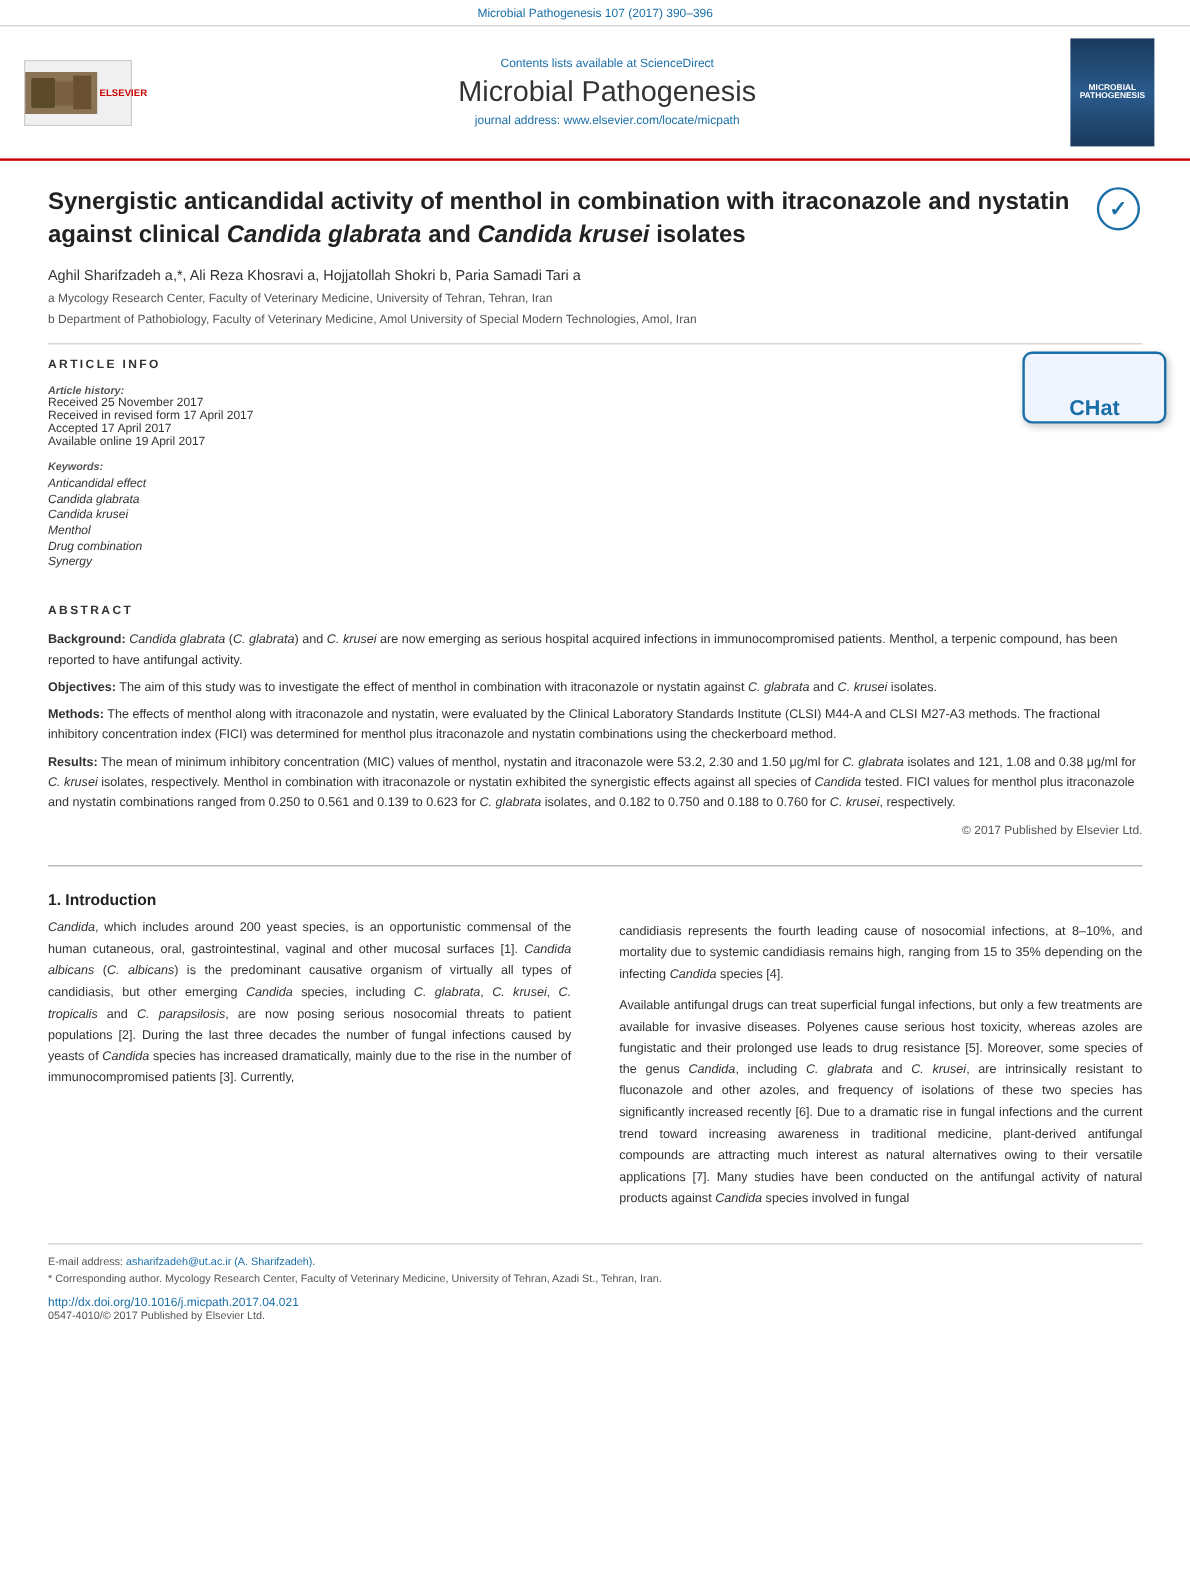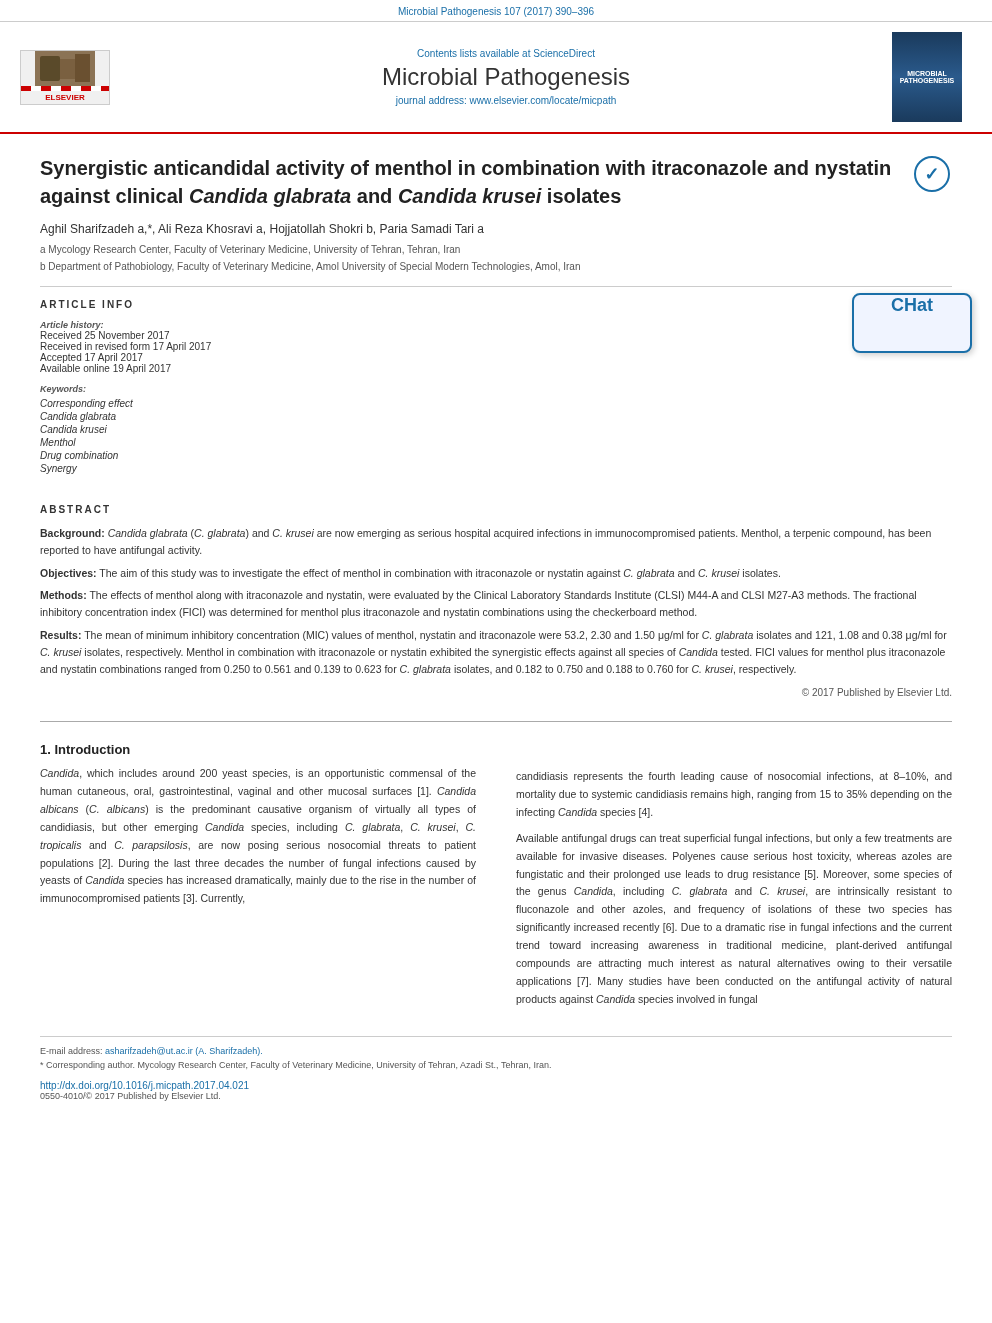--- a/index.html
+++ b/index.html
@@ -31,21 +31,21 @@
       width: 100px;
       flex-shrink: 0;
     }
 
     .elsevier-img {
       width: 90px;
       height: 55px;
       background: #f0f0f0;
       border: 1px solid #ccc;
       display: flex;
-      flex-direction: column;
+      flex-direction: row;
       align-items: center;
       font-size: 9px;
       color: #cc0000;
       font-weight: bold;
     }
 
     .elsevier-stripes {
       width: 100%;
       height: 8px;
       background: repeating-linear-gradient(90deg, #cc0000 0, #cc0000 10px, #fff 10px, #fff 20px);
@@ -317,21 +317,21 @@
     .chat-overlay {
       position: fixed;
       right: 20px;
       top: 293px;
       width: 120px;
       height: 60px;
       background: #f0f4ff;
       border: 2px solid #1a6fa8;
       border-radius: 8px;
       display: flex;
-      align-items: flex-start;
+      align-items: flex-end;
       justify-content: center;
       font-size: 18px;
       font-weight: bold;
       color: #1a6fa8;
       box-shadow: 2px 2px 6px rgba(0,0,0,0.2);
       cursor: pointer;
       z-index: 100;
     }
   </style>
 </head>
@@ -394,21 +394,21 @@
       <h3>ARTICLE INFO</h3>
       <div class="info-section">
         <div class="info-label">Article history:</div>
         <div class="info-value">Received 25 November 2017</div>
         <div class="info-value">Received in revised form 17 April 2017</div>
         <div class="info-value">Accepted 17 April 2017</div>
         <div class="info-value">Available online 19 April 2017</div>
       </div>
       <div class="info-section">
         <div class="keywords-title">Keywords:</div>
-        <div class="keyword-item">Corresponding effect</div>
+        <div class="keyword-item">Anticandidal effect</div>
         <div class="keyword-item">Candida glabrata</div>
         <div class="keyword-item">Candida krusei</div>
         <div class="keyword-item">Menthol</div>
         <div class="keyword-item">Drug combination</div>
         <div class="keyword-item">Synergy</div>
       </div>
     </div>
 
     <div class="abstract-section">
       <h3>ABSTRACT</h3>
@@ -455,20 +455,20 @@
   <div class="footnote-section">
     <div class="footnote-text">
       <span>E-mail address:</span>
       <span style="color:#1a6fa8;">asharifzadeh@ut.ac.ir (A. Sharifzadeh).</span>
     </div>
     <div class="footnote-text">* Corresponding author. Mycology Research Center, Faculty of Veterinary Medicine, University of Tehran, Azadi St., Tehran, Iran.</div>
   </div>
 
   <div class="doi-section">
     <div class="doi-link">http://dx.doi.org/10.1016/j.micpath.2017.04.021</div>
-    <div class="issn-text">0550-4010/© 2017 Published by Elsevier Ltd.</div>
+    <div class="issn-text">0547-4010/© 2017 Published by Elsevier Ltd.</div>
   </div>
 
 </div>
 
 <div class="chat-overlay">
   <span>CHat</span>
 </div>
 
 </body></html>

